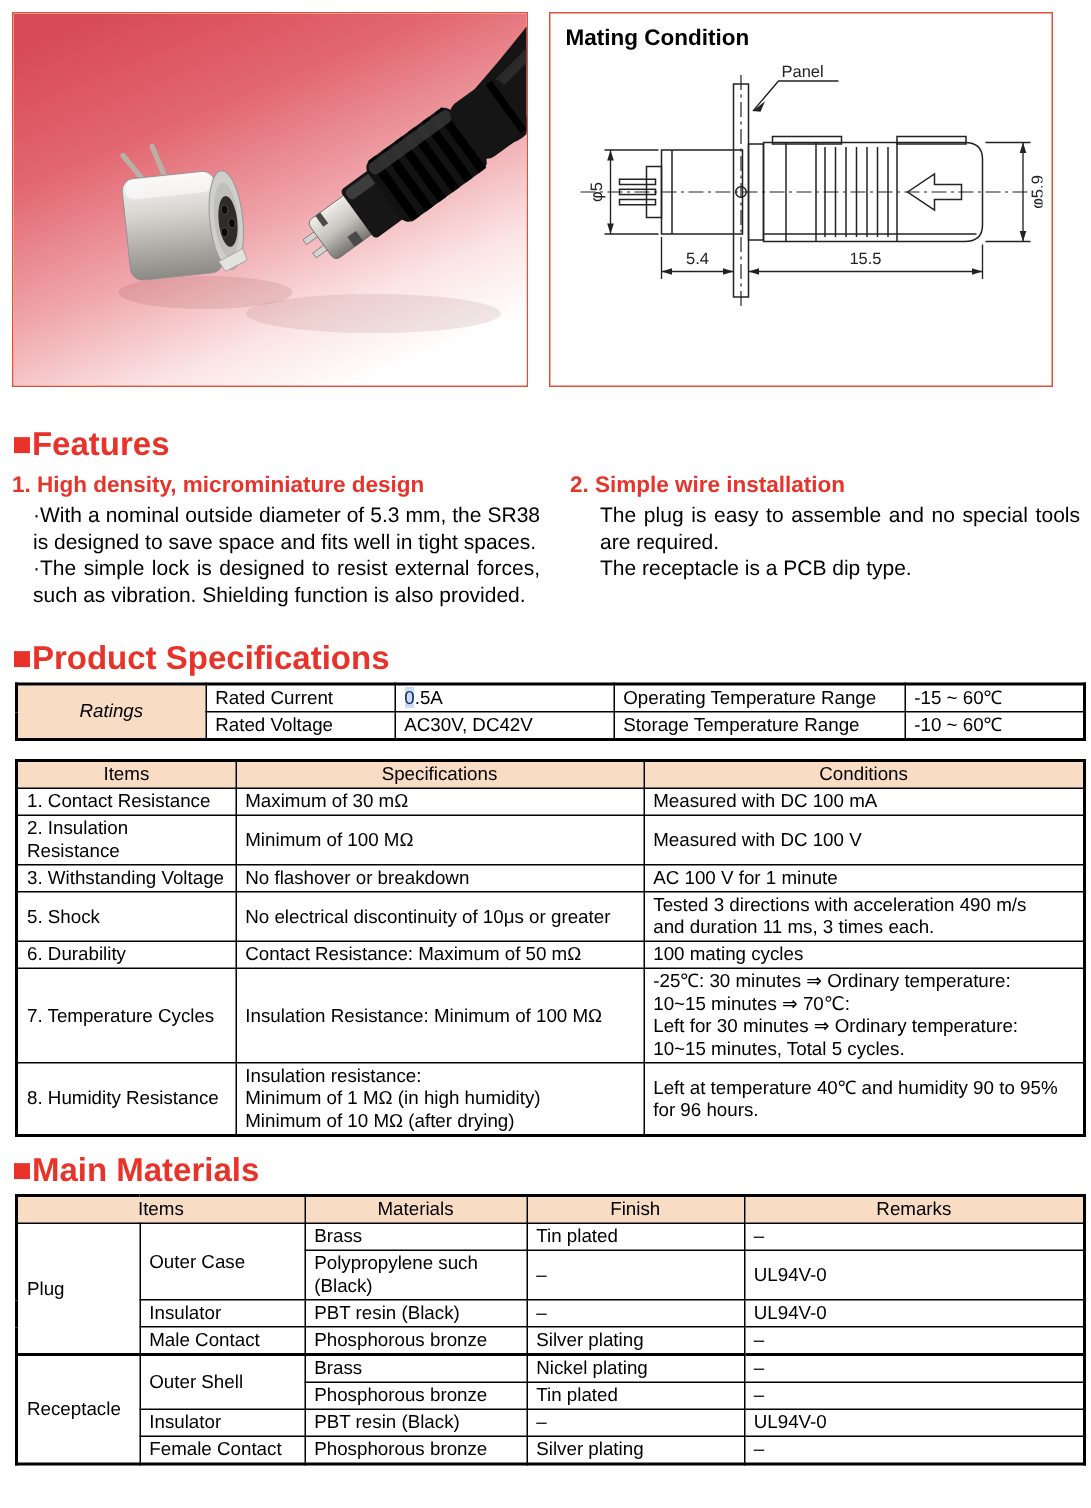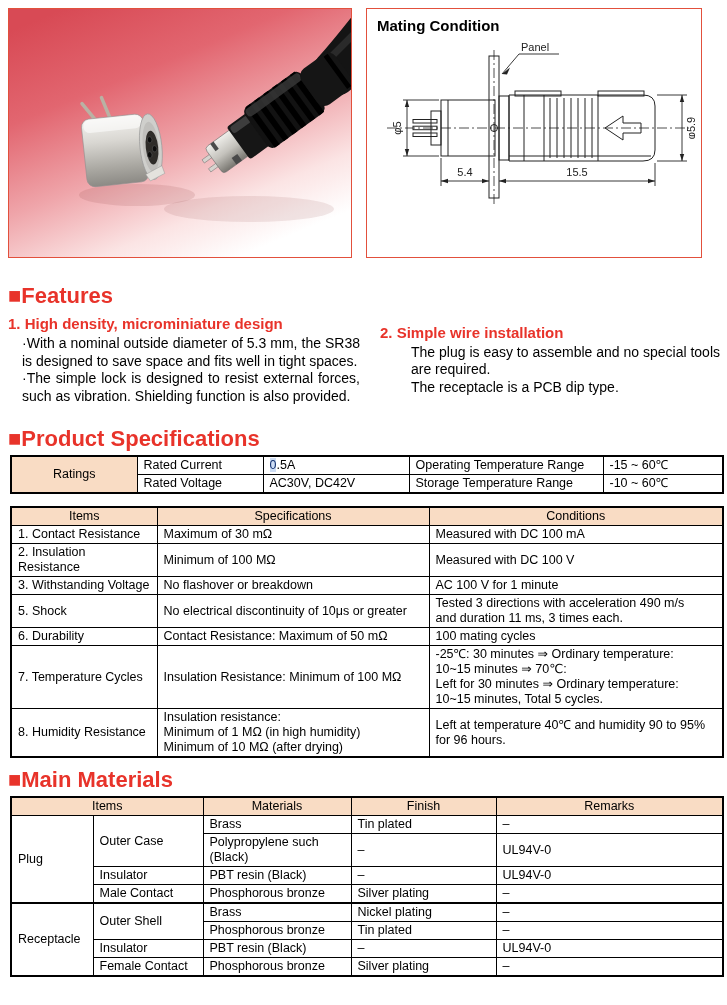--- a/index.html
+++ b/index.html
@@ -15,34 +15,34 @@
   .diagram-svg text{font-family:"Liberation Sans",sans-serif;font-size:11px;fill:#222;}
   .diagram-svg .thin{stroke:#222;stroke-width:1;fill:none;}
   .diagram-svg .dim{stroke:#222;stroke-width:0.9;fill:none;}
   .diagram-svg .cl{stroke:#222;stroke-width:0.8;fill:none;stroke-dasharray:10 3 2 3;}
   .diagram-svg .arr{fill:#222;stroke:none;}
   
   .section-title{color:#e8332a;font-size:22px;font-weight:bold;margin:0;line-height:1.1;}
   .marker{color:#e8332a;}
   
   .features{margin:26px 0 0 8px;}
-  .feature-cols{display:flex;gap:20px;margin-top:7px;padding-right:7px;align-items:center;}
+  .feature-cols{display:flex;gap:20px;margin-top:7px;padding-right:7px;}
   .fcol1{width:352px;}
   .fcol2{width:340px;}
   .fhead{color:#e8332a;font-size:15px;font-weight:bold;margin:0 0 3px 0;line-height:1.15;}
   .fbody{font-size:14px;line-height:1.24;margin:0 0 0 14px;text-align:justify;}
-  .fcol2 .fbody{margin-left:31px;}
+  .fcol2 .fbody{margin-left:20px;}
   
   .tbl-section{margin:22px 0 0 8px;}
   table{border-collapse:collapse;table-layout:fixed;width:712px;margin:4px 0 0 2px;
         font-size:12.5px;border:2px solid #000;}
   td,th{border:1px solid #000;padding:1px 6px;line-height:1.2;vertical-align:middle;
         overflow:hidden;font-weight:normal;}
   th{background:#f9dcc4;text-align:center;}
-  .hdr{background:#f9dcc4;text-align:center;}
+  .hdr{background:#f9dcc4;text-align:center;font-style:italic;}
   .center{text-align:left;}
   .pre{white-space:pre-line;}
   .mm-sep td{border-top:2px solid #000;}
   .ratings-gap{height:8px;}
   .hl0{background:#cdddf5;color:#12306e;}
 </style>
 </head>
 <body>
 
 <div class="page">

